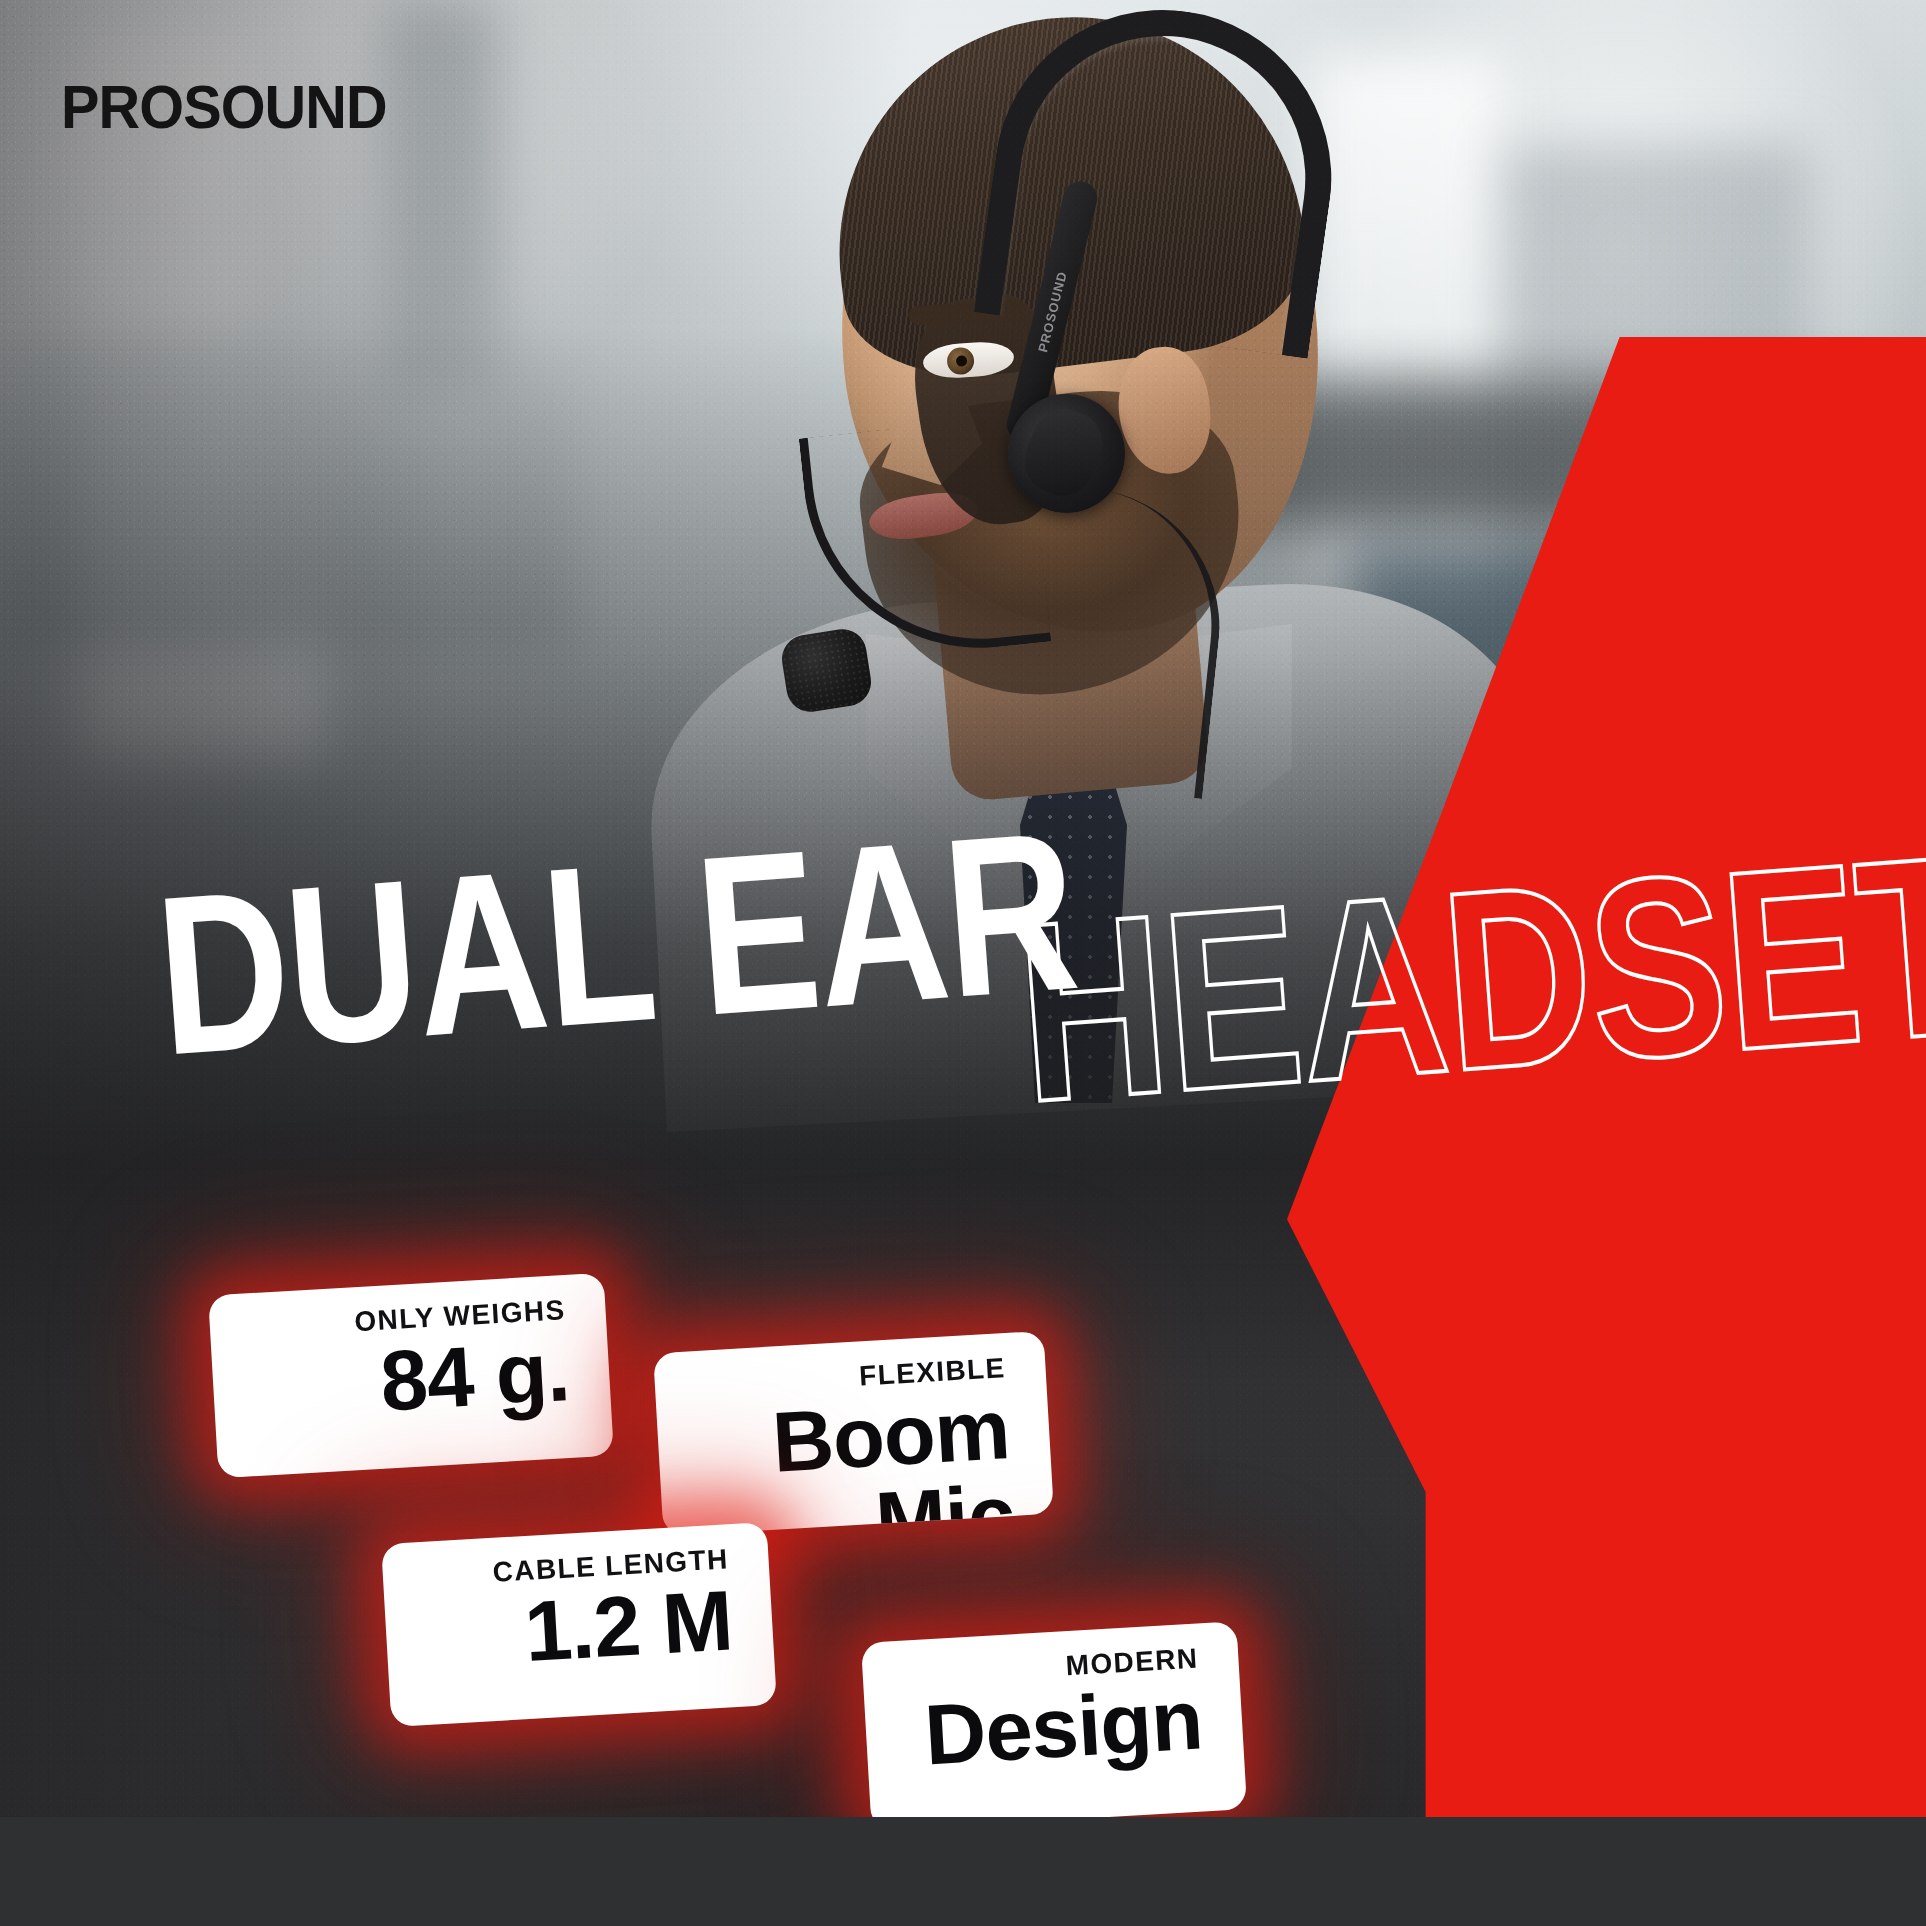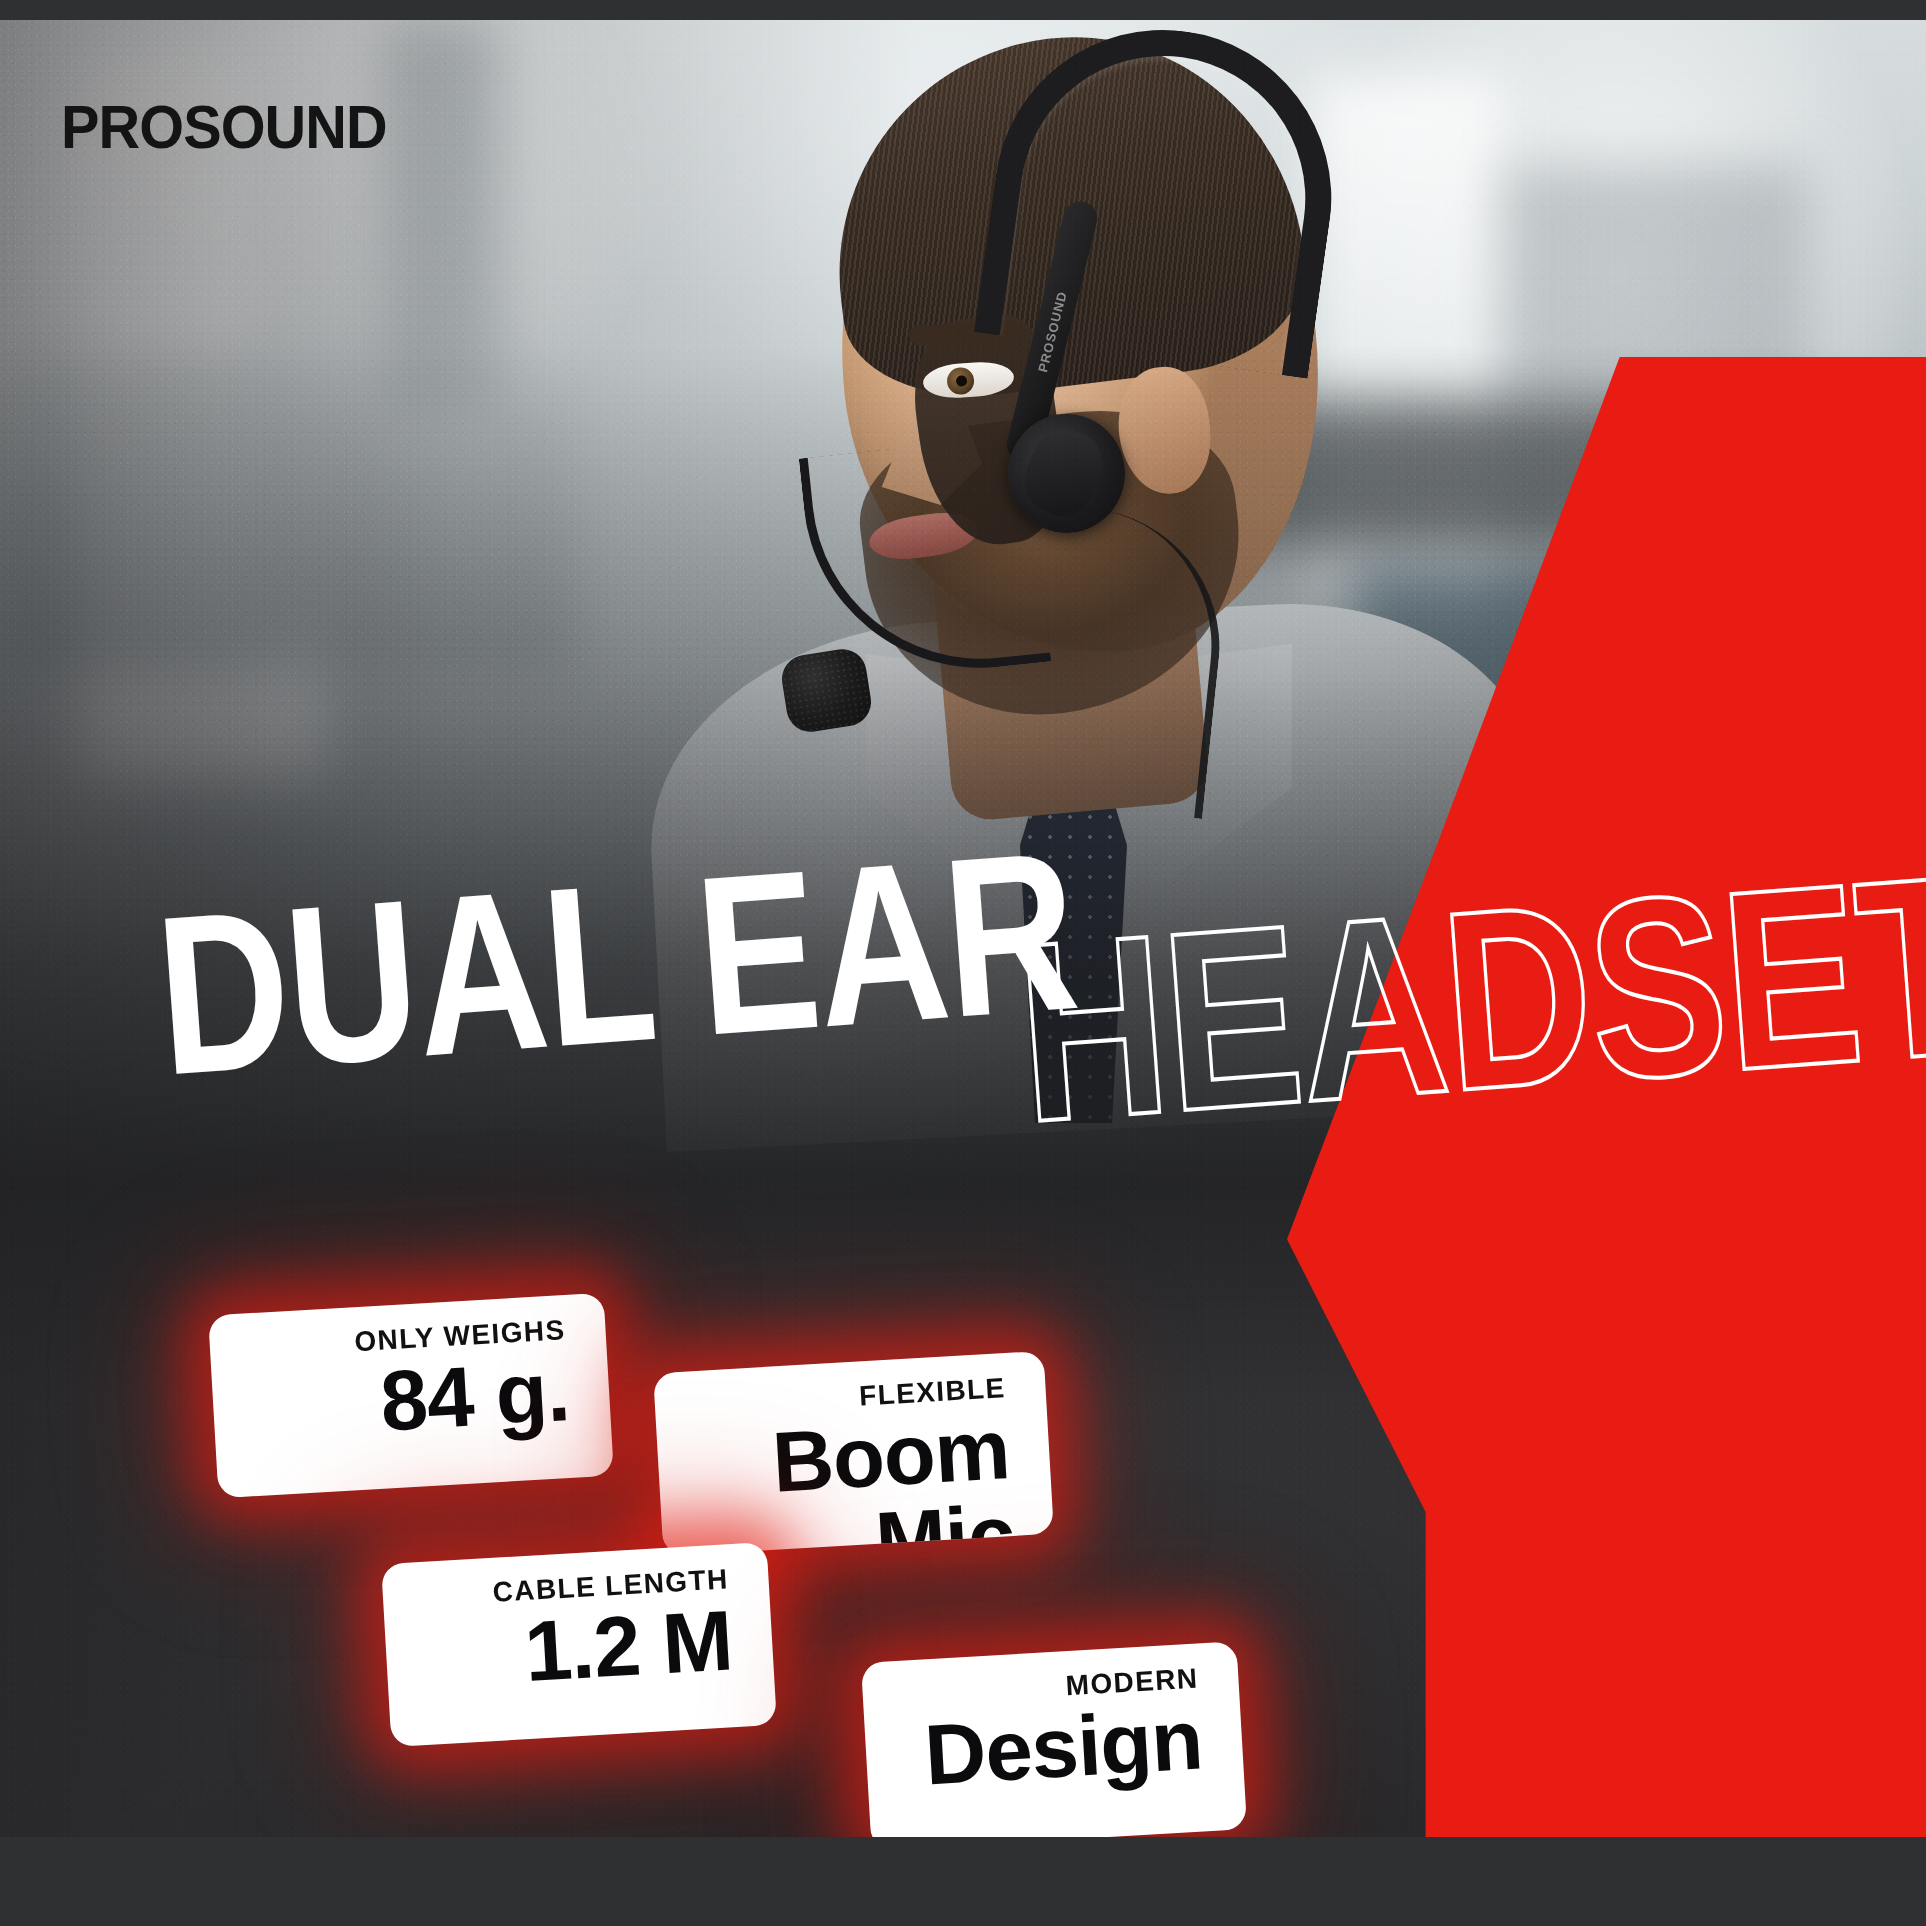--- a/index.html
+++ b/index.html
@@ -2,21 +2,20 @@
 <html><head>
 <meta charset="utf-8">
 <style>
   * { margin:0; padding:0; box-sizing:border-box; }
   html,body { width:1927px; height:1927px; overflow:hidden; background:#2f3032; }
   body { font-family:"Liberation Sans", sans-serif; }
 
   #poster{
     position:relative; width:1927px; height:1817px; overflow:hidden;
     background:#313133;
-    margin-top:20px;
   }
 
   
   .photo{ position:absolute; inset:0; overflow:hidden; }
 
   .office-base{
     position:absolute; inset:0;
     background:
       radial-gradient(ellipse 38% 30% at 11% 9%,  rgba(255,255,255,.98) 0%, rgba(255,255,255,0) 62%),
       radial-gradient(ellipse 26% 34% at 84% 14%, rgba(255,255,255,.85) 0%, rgba(255,255,255,0) 60%),

